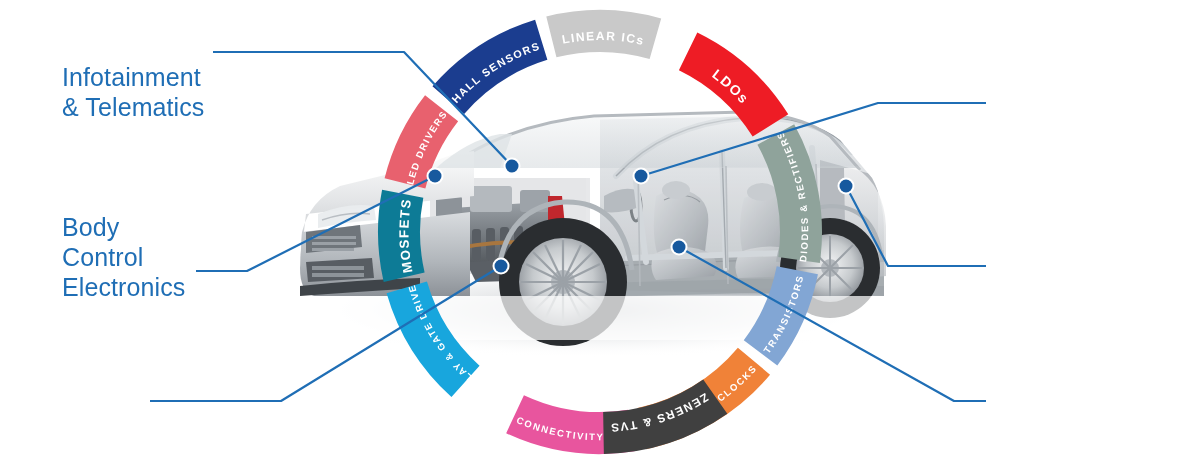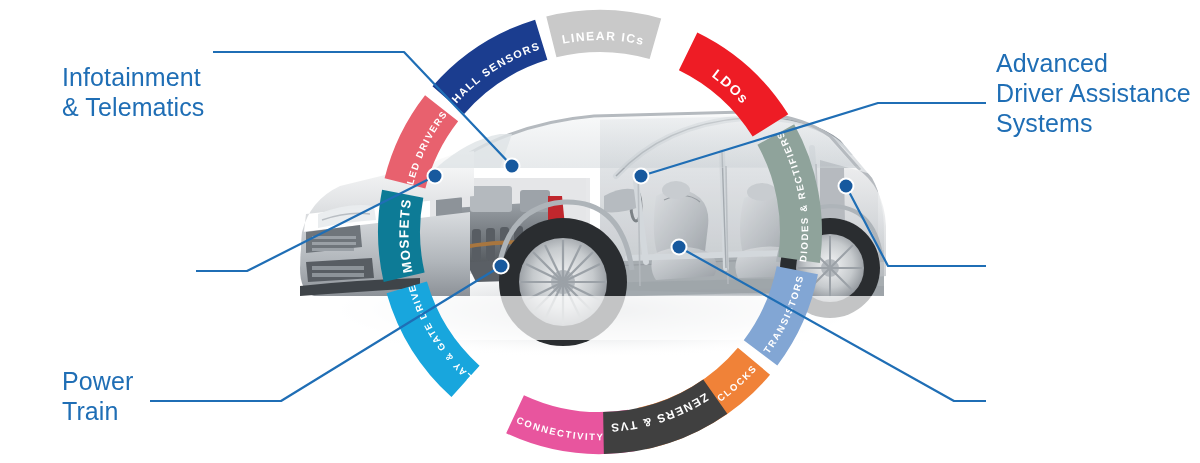--- a/index.html
+++ b/index.html
@@ -313,23 +313,21 @@
         <circle cx="846" cy="186" r="8.5" fill="#ffffff"></circle>
         <circle cx="846" cy="186" r="6.5" fill="#17599e"></circle>
         <circle cx="679" cy="247" r="8.5" fill="#ffffff"></circle>
         <circle cx="679" cy="247" r="6.5" fill="#17599e"></circle>
       </g>
   </svg>
 
   <div class="callout left" style="left:62px;top:28px;margin-top:34px;">Infotainment
 &amp; Telematics</div>
 
-
-  <div class="callout left" style="left:62px;top:366px;">Power
-Train</div>
-
-  <div class="callout right" style="left:996px;top:48px;">Advanced
-Driver Assistance
-Systems</div>
+  <div class="callout left" style="left:62px;top:212px;">Body
+Control
+Electronics</div>
+
+
 
 
 
 </div>
 
 </body></html>

